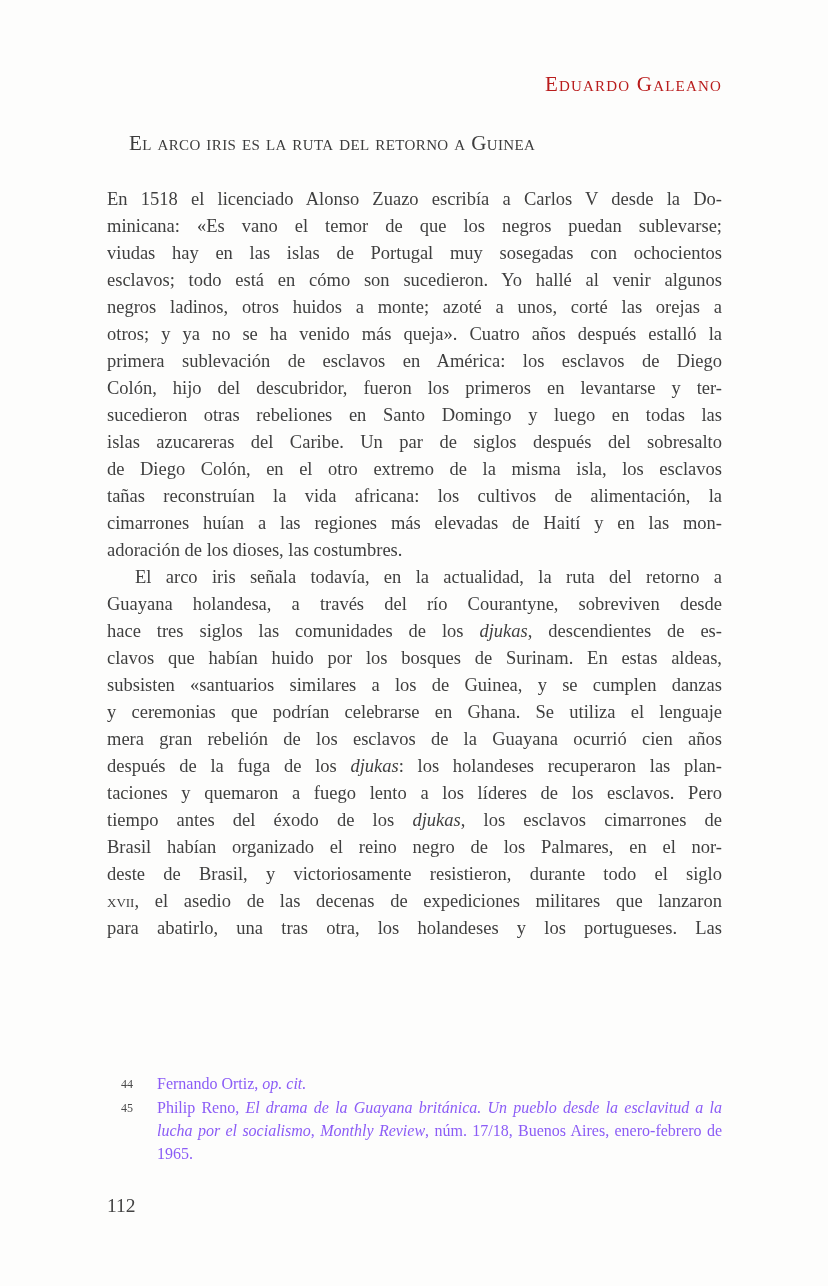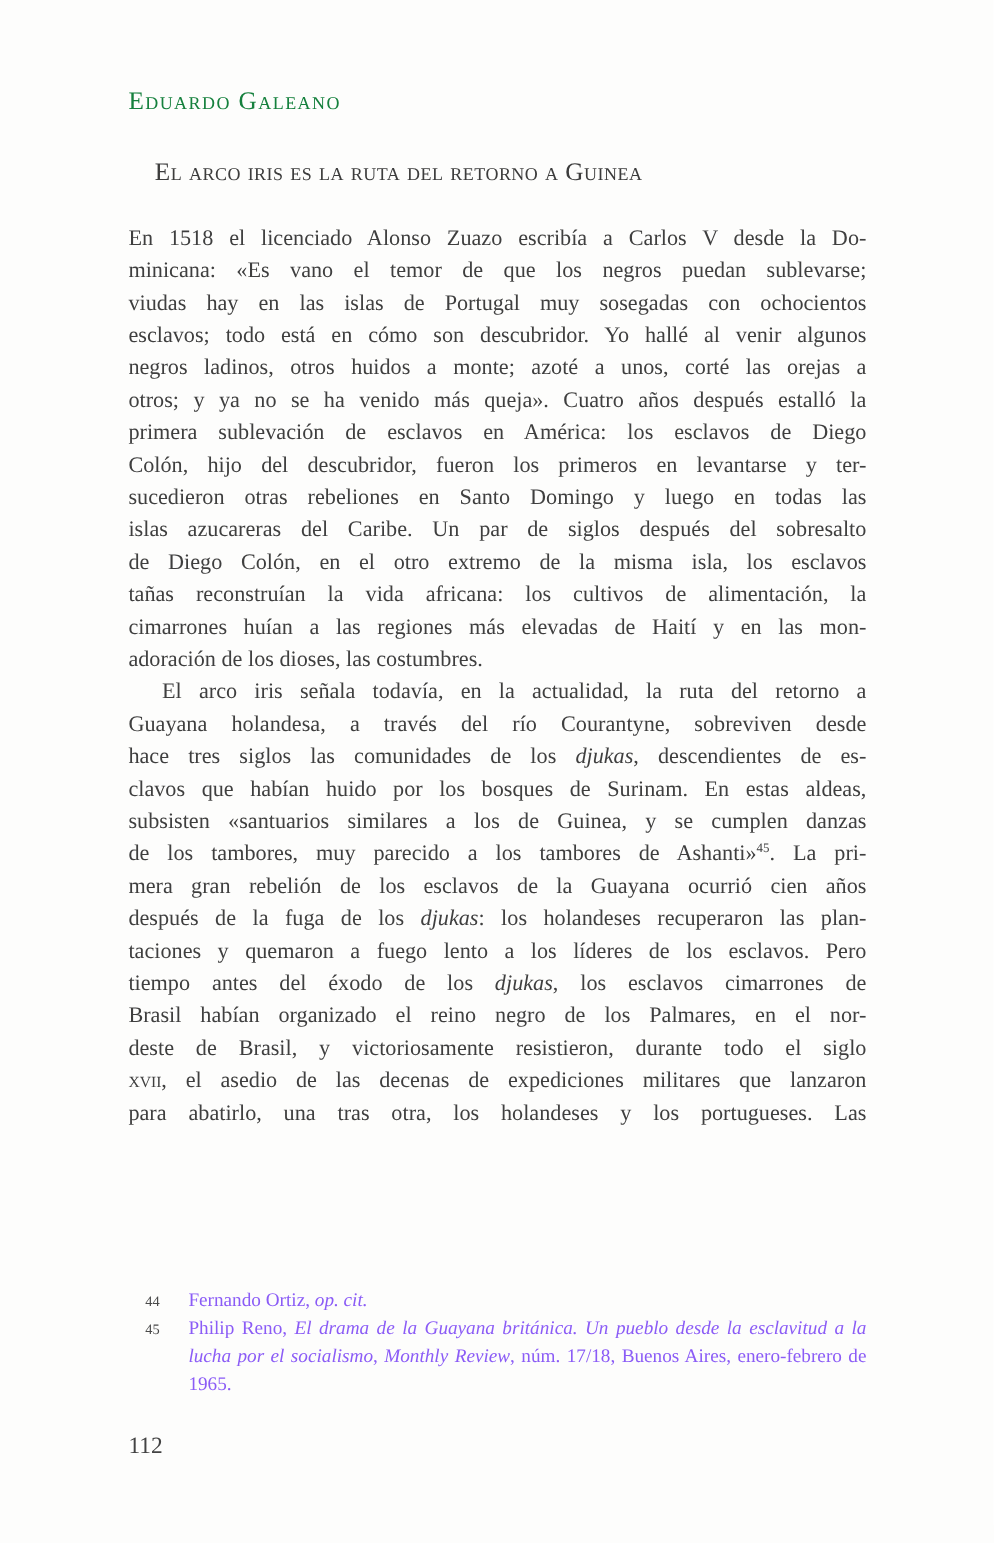--- a/index.html
+++ b/index.html
@@ -8,25 +8,25 @@
     width: 828px;
     height: 1286px;
     background: #fdfdfc;
     font-family: "Liberation Serif", "DejaVu Serif", serif;
     color: #3f3f3f;
     overflow: hidden;
   }
   .running-header {
     position: absolute;
     top: 72px; left: 107px; width: 615px;
-    text-align: left;
+    text-align: right;
     font-variant: small-caps;
     font-size: 21px;
     letter-spacing: 1.2px;
-    color: #15803d;
+    color: #b91c1c;
   }
   .section-heading {
     position: absolute;
     top: 131px; left: 107px; width: 615px;
     font-variant: small-caps;
     font-size: 21px;
     letter-spacing: 0.4px;
     color: #3c3c3c;
     margin-left: 22px;
   }
@@ -90,21 +90,21 @@
   <div class="section-heading">El arco iris es la ruta del retorno a Guinea</div>
 
   <div class="body-text">
 
       <div class="line">En 1518 el licenciado Alonso Zuazo escribía a Carlos V desde la Do-</div>
 
       <div class="line">minicana: «Es vano el temor de que los negros puedan sublevarse;</div>
 
       <div class="line">viudas hay en las islas de Portugal muy sosegadas con ochocientos</div>
 
-      <div class="line">esclavos; todo está en cómo son descubridor. Yo hallé al venir algunos</div>
+      <div class="line">esclavos; todo está en cómo son sucedieron. Yo hallé al venir algunos</div>
 
       <div class="line">negros ladinos, otros huidos a monte; azoté a unos, corté las orejas a</div>
 
       <div class="line">otros; y ya no se ha venido más queja». Cuatro años después estalló la</div>
 
       <div class="line">primera sublevación de esclavos en América: los esclavos de Diego</div>
 
       <div class="line">Colón, hijo del descubridor, fueron los primeros en levantarse y ter-</div>
 
 
@@ -124,22 +124,22 @@
 
 
       <div class="line">Guayana holandesa, a través del río Courantyne, sobreviven desde</div>
 
       <div class="line">hace tres siglos las comunidades de los <i>djukas</i>, descendientes de es-</div>
 
       <div class="line">clavos que habían huido por los bosques de Surinam. En estas aldeas,</div>
 
       <div class="line">subsisten «santuarios similares a los de Guinea, y se cumplen danzas</div>
 
+      <div class="line">y ceremonias que podrían celebrarse en Ghana. Se utiliza el lenguaje</div>
 
-      <div class="line">de los tambores, muy parecido a los tambores de Ashanti»<sup>45</sup>. La pri-</div>
 
       <div class="line">mera gran rebelión de los esclavos de la Guayana ocurrió cien años</div>
 
       <div class="line">después de la fuga de los <i>djukas</i>: los holandeses recuperaron las plan-</div>
 
       <div class="line">taciones y quemaron a fuego lento a los líderes de los esclavos. Pero</div>
 
       <div class="line">tiempo antes del éxodo de los <i>djukas</i>, los esclavos cimarrones de</div>
 
       <div class="line">Brasil habían organizado el reino negro de los Palmares, en el nor-</div>

